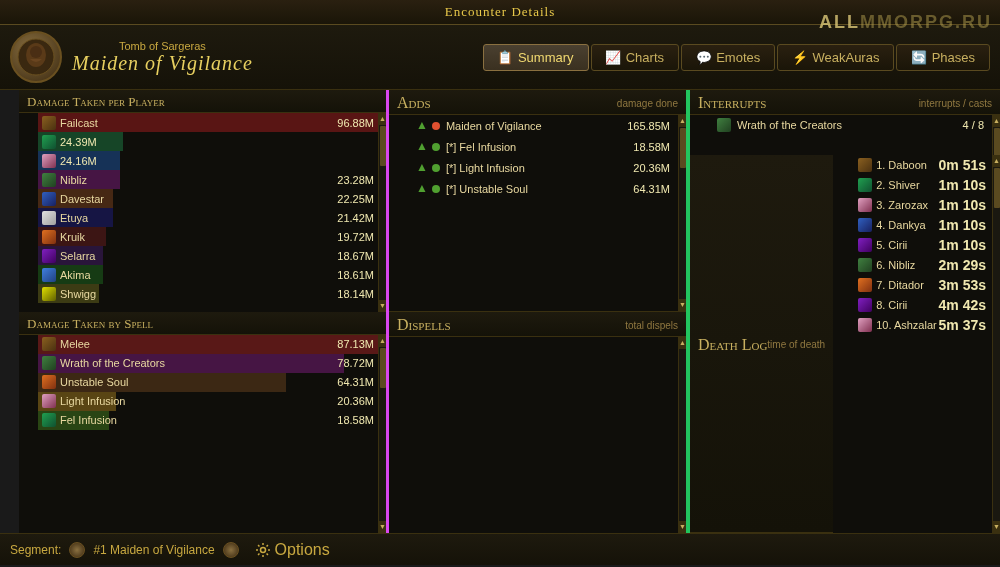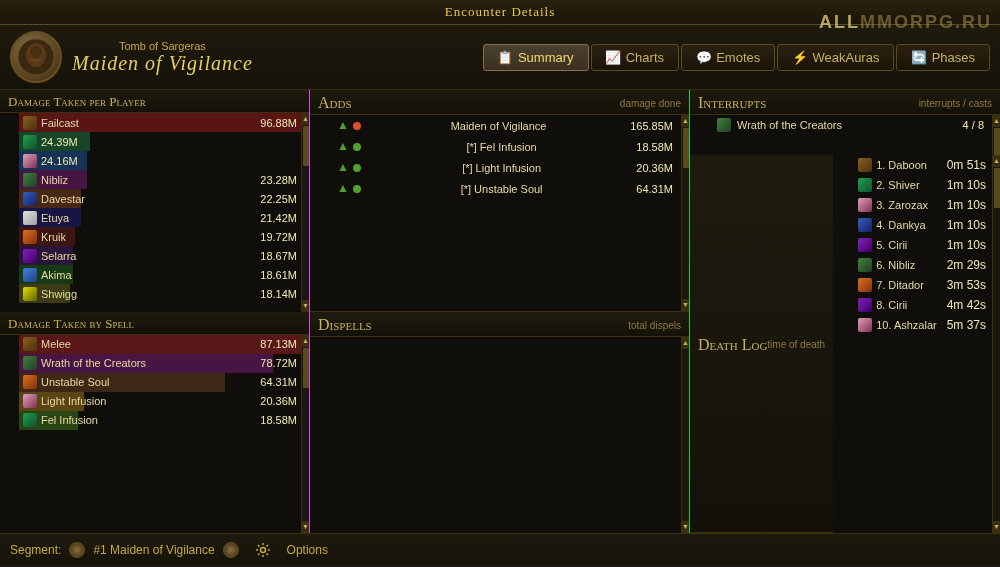--- a/index.html
+++ b/index.html
@@ -108,26 +108,27 @@
     }
 
     
     .main-content {
       display: flex;
       height: calc(567px - 28px - 64px - 32px);
     }
 
     
     .left-panel {
-      width: 310px;
+      width: 370px;
       flex-shrink: 0;
       display: flex;
       flex-direction: column;
-      border-right: 1px solid #d946ef;
+      border-right: 3px solid #d946ef;
       background: #0f0e0a;
+      margin-left: 19px;
     }
 
     .panel-title {
       font-size: 13px;
       color: #c8b060;
       padding: 4px 8px 2px;
       background: linear-gradient(to bottom, #1e1a0e, #141208);
       border-bottom: 1px solid #3a3010;
       font-family: 'Times New Roman', serif;
       font-variant: small-caps;
@@ -194,22 +195,21 @@
       flex: 1;
       overflow: hidden;
     }
 
     
     .center-panel {
       flex: 1;
       display: flex;
       flex-direction: column;
       background: #0f0e0a;
-      border-right: 1px solid #22c55e;
-      text-align: center;
+      border-right: 4px solid #22c55e;
     }
 
     .center-top, .center-bottom {
       flex: 1;
       display: flex;
       flex-direction: column;
       border-bottom: 1px solid #3a3010;
     }
 
     .section-header {
@@ -321,23 +321,24 @@
     }
 
     .death-item-name {
       flex: 1;
       font-size: 11px;
       color: #e8d8a0;
       font-family: Arial, sans-serif;
     }
 
     .death-item-time {
-      font-size: 12px;
+      font-size: 14px;
       color: #f0e8b0;
       font-family: Arial, sans-serif;
+      font-weight: bold;
     }
 
     
     .bottom-bar {
       height: 32px;
       background: linear-gradient(to bottom, #1e1a0e, #151208);
       border-top: 1px solid #3a3010;
       display: flex;
       align-items: center;
       padding: 0 10px;
@@ -354,22 +355,22 @@
       width: 16px;
       height: 16px;
       background: radial-gradient(circle, #8a7040, #3a2810);
       border-radius: 50%;
       border: 1px solid #6a5020;
     }
 
     .options-btn {
       display: flex;
       align-items: center;
-      gap: 16px;
-      font-size: 12px;
+      gap: 4px;
+      font-size: 16px;
       color: #c8a840;
       font-family: Arial, sans-serif;
       cursor: pointer;
       margin-left: 8px;
     }
 
     
     .mini-scrollbar {
       width: 8px;
       background: #181510;

